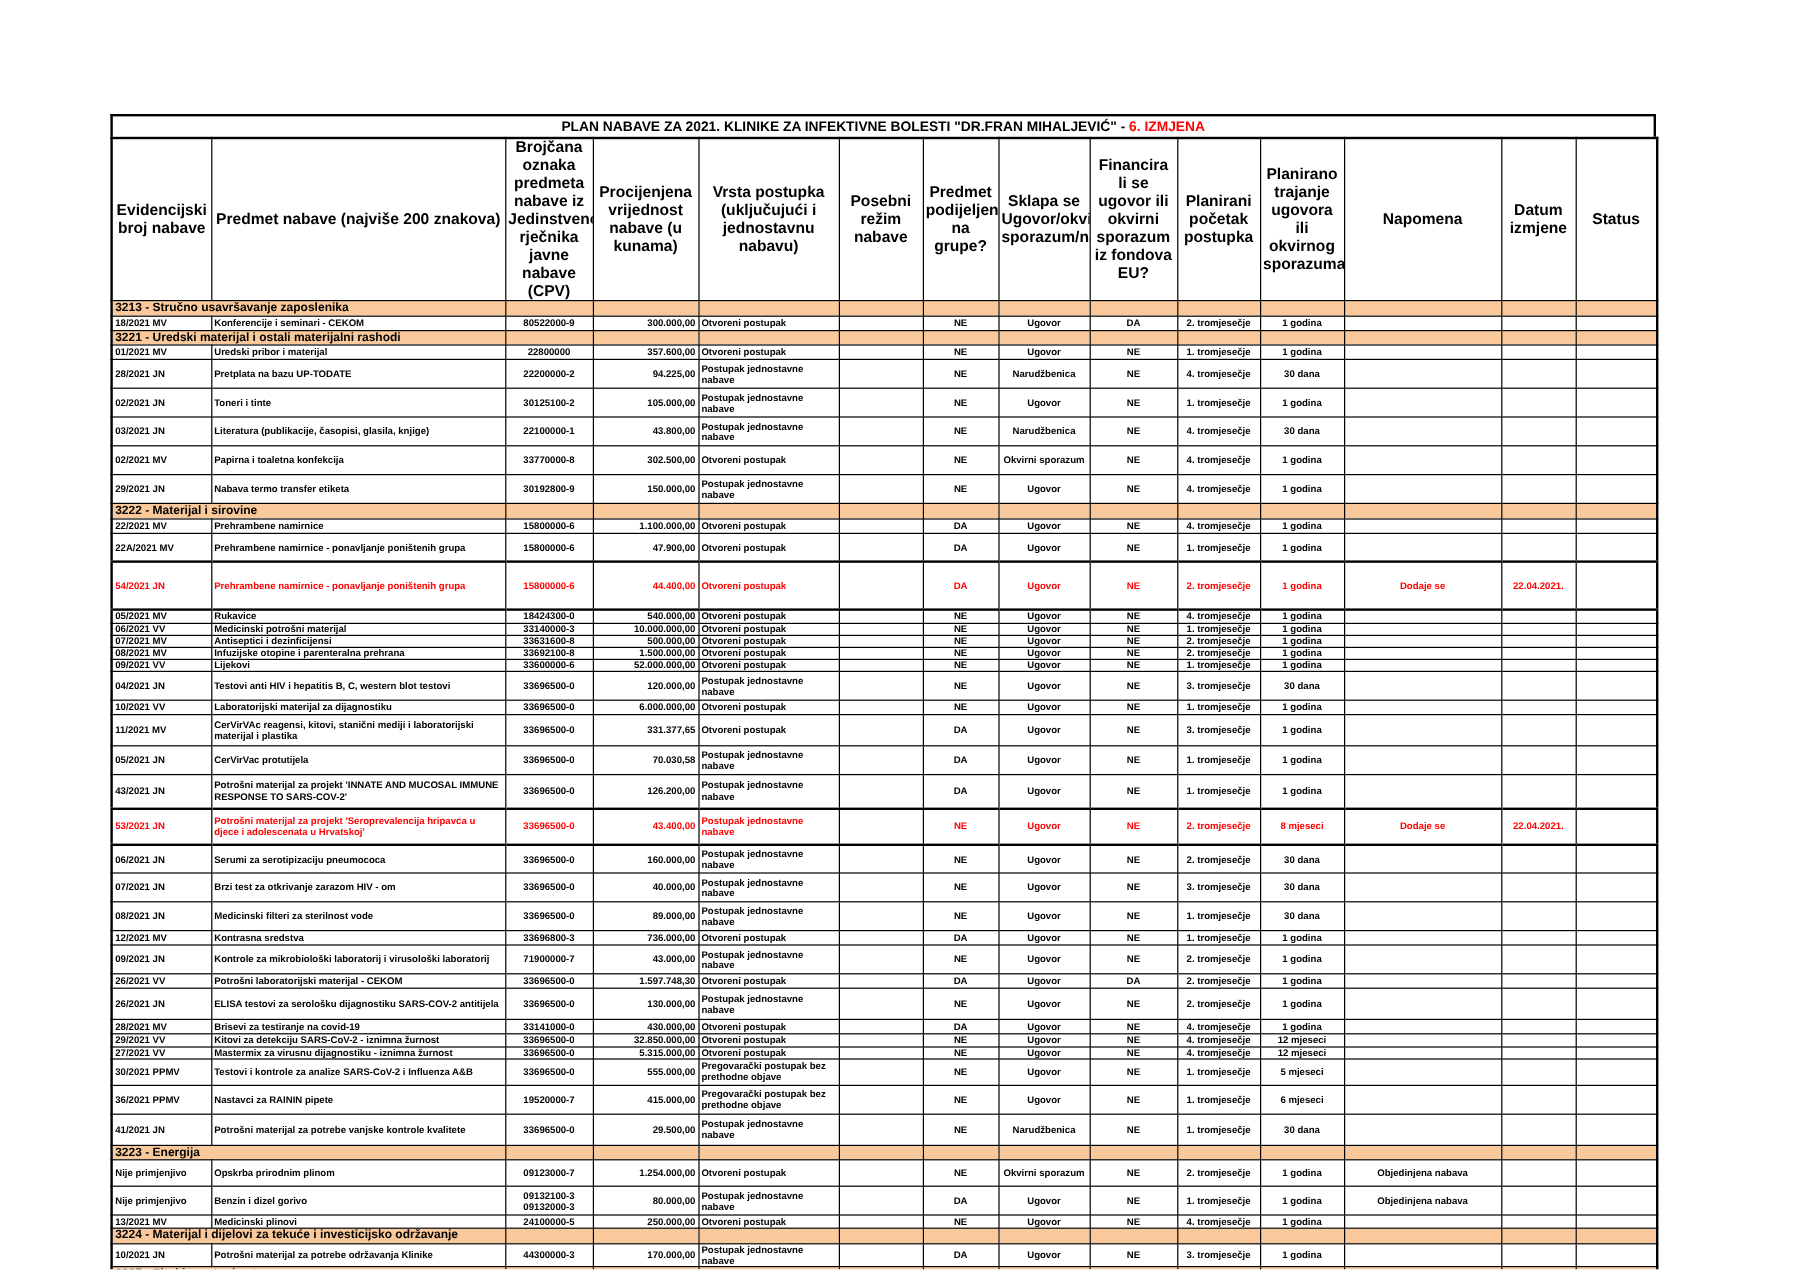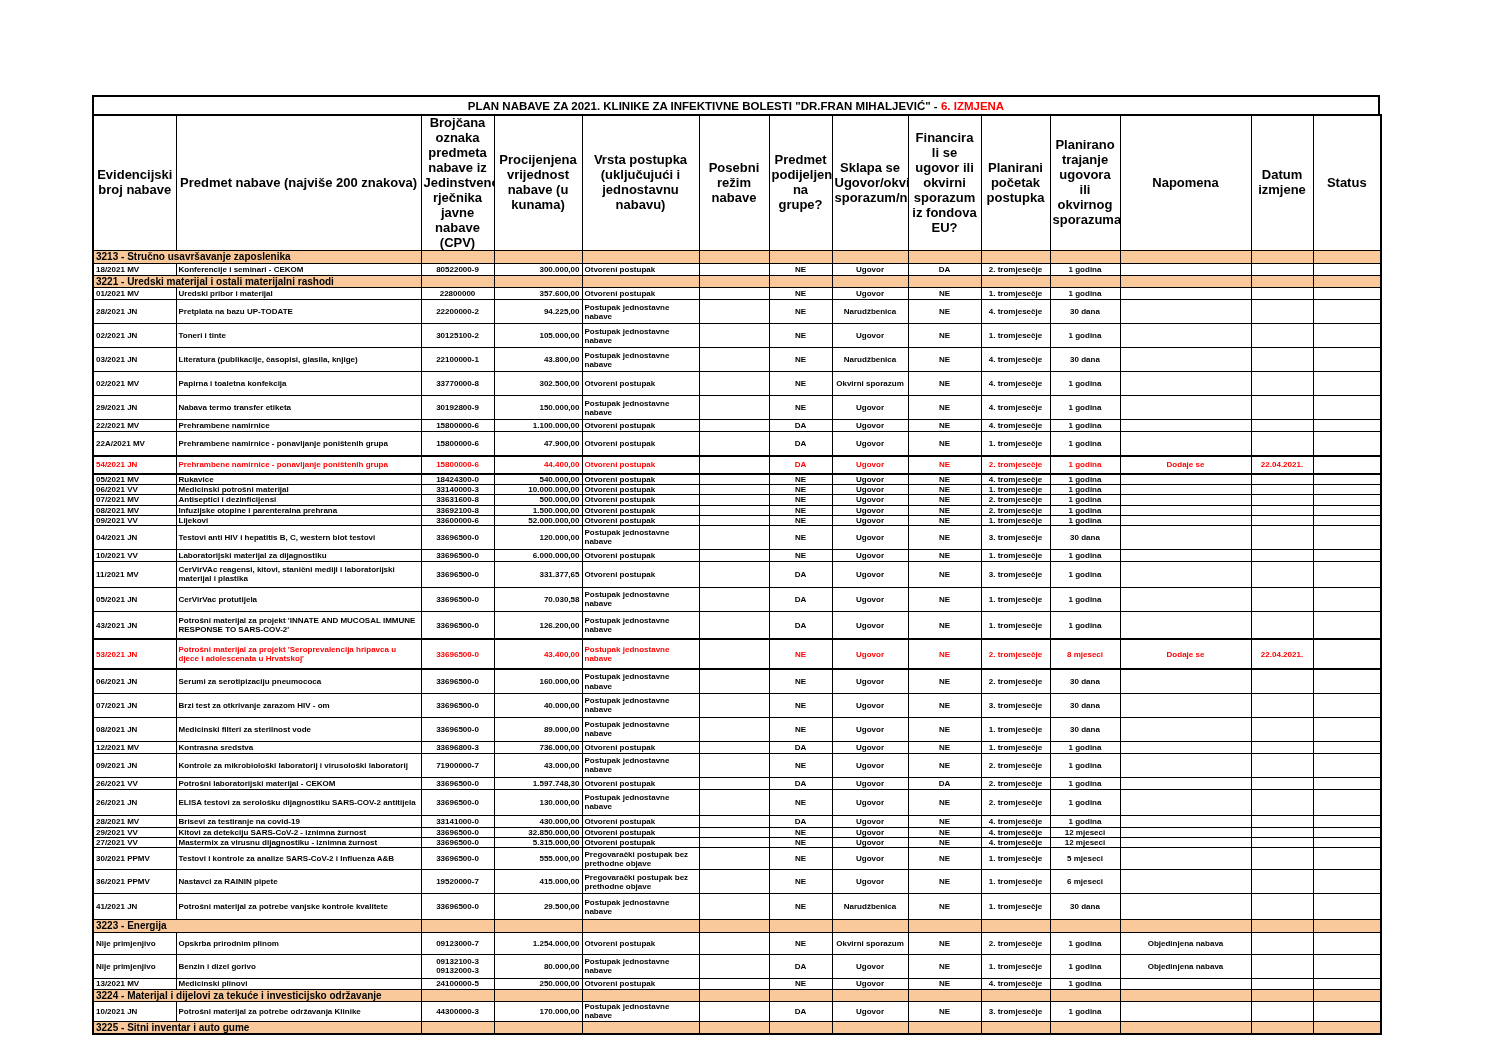--- a/index.html
+++ b/index.html
@@ -213,20 +213,35 @@
             <td class="c5"></td>
             <td class="c6">NE</td>
             <td class="c7">Ugovor</td>
             <td class="c8">NE</td>
             <td class="c9">4. tromjesečje</td>
             <td class="c10">1 godina</td>
             <td class="c11"></td>
             <td class="c12"></td>
             <td class="c13"></td>
           </tr>
+          <tr class="section-row" style="height: 10px;">
+            <td colspan="2" class="section-label">3222 - Materijal i sirovine</td>
+            <td></td>
+            <td></td>
+            <td></td>
+            <td></td>
+            <td></td>
+            <td></td>
+            <td></td>
+            <td></td>
+            <td></td>
+            <td></td>
+            <td></td>
+            <td></td>
+          </tr>
           <tr class="item-row" style="height: 12px;">
             <td class="c0">22/2021 MV</td>
             <td class="c1">Prehrambene namirnice</td>
             <td class="c2">15800000-6</td>
             <td class="c3">1.100.000,00</td>
             <td class="c4">Otvoreni postupak</td>
             <td class="c5"></td>
             <td class="c6">DA</td>
             <td class="c7">Ugovor</td>
             <td class="c8">NE</td>
@@ -245,21 +260,21 @@
             <td class="c5"></td>
             <td class="c6">DA</td>
             <td class="c7">Ugovor</td>
             <td class="c8">NE</td>
             <td class="c9">1. tromjesečje</td>
             <td class="c10">1 godina</td>
             <td class="c11"></td>
             <td class="c12"></td>
             <td class="c13"></td>
           </tr>
-          <tr class="item-row highlight-row" style="height: 18px; border-radius: 10px;">
+          <tr class="item-row highlight-row" style="height: 40px; border-radius: 10px;">
             <td class="c0">54/2021 JN</td>
             <td class="c1">Prehrambene namirnice - ponavljanje poništenih grupa</td>
             <td class="c2">15800000-6</td>
             <td class="c3">44.400,00</td>
             <td class="c4">Otvoreni postupak</td>
             <td class="c5"></td>
             <td class="c6">DA</td>
             <td class="c7">Ugovor</td>
             <td class="c8">NE</td>
             <td class="c9">2. tromjesečje</td>

